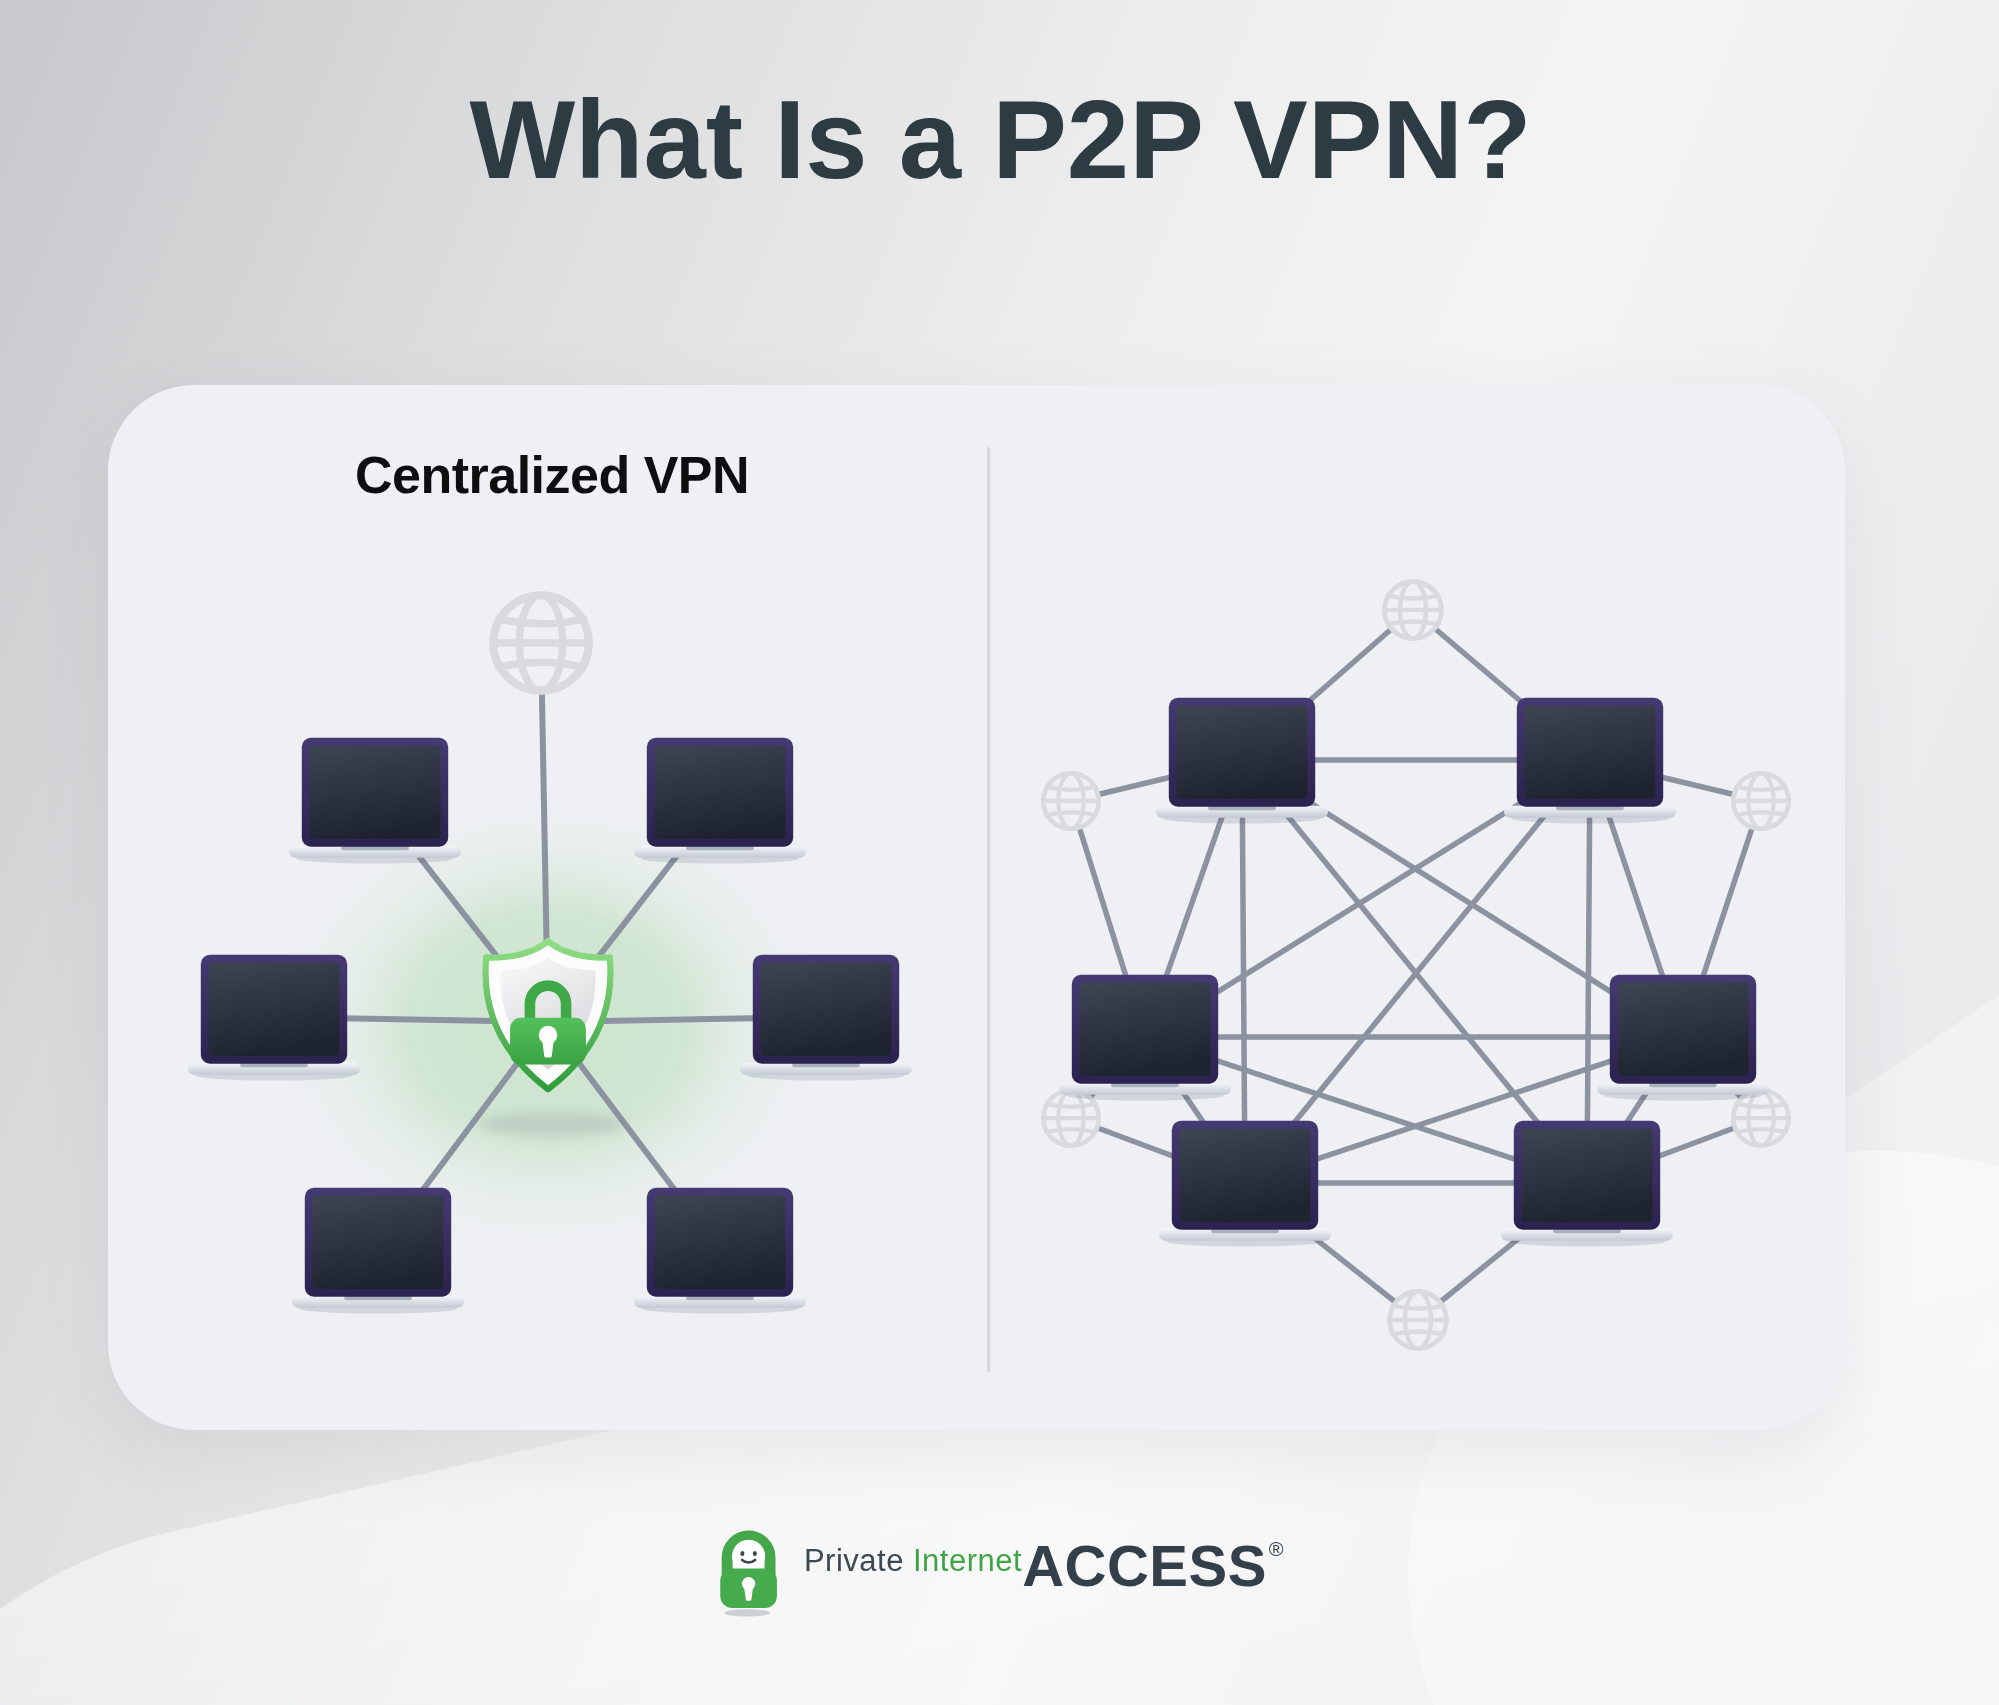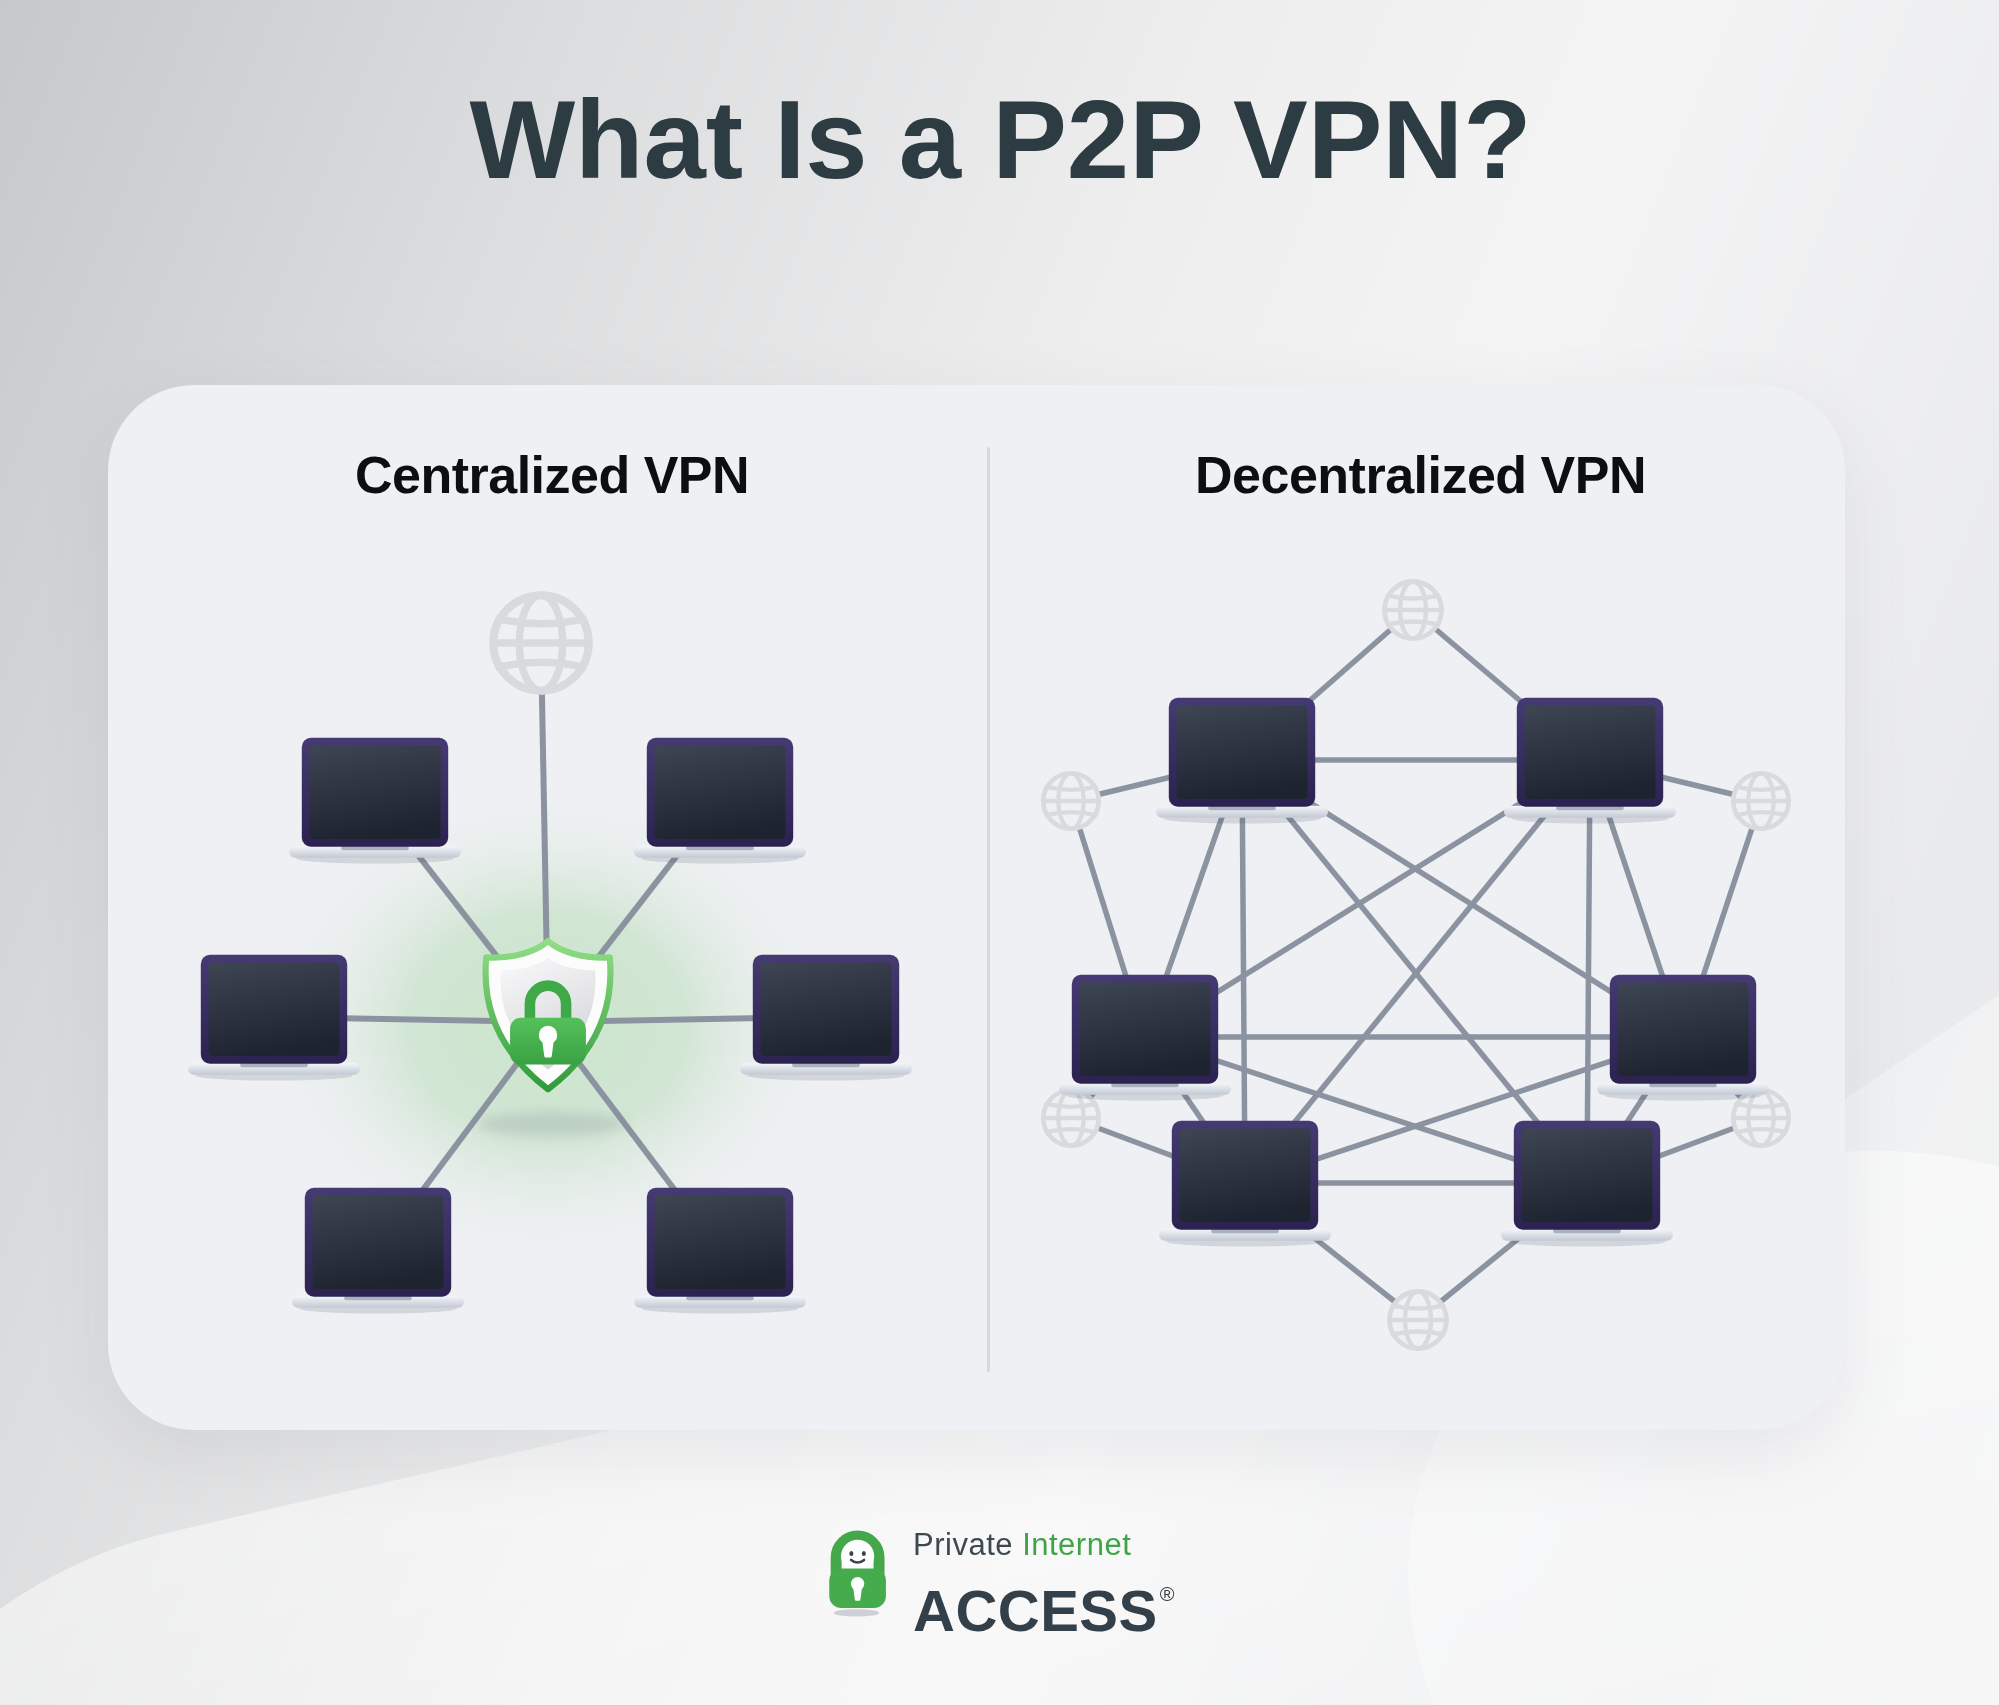--- a/index.html
+++ b/index.html
@@ -39,40 +39,39 @@
     position:absolute;left:879px;top:62px;width:3px;height:925px;
     background:#d7d8dc;border-radius:2px;
   }
   .net-svg{position:absolute;top:0;display:block;}
   .net-svg.left{left:0;}
   .net-svg.right{left:880px;}
   .brand{
     position:absolute;z-index:3;left:0;top:1518px;width:100%;
     display:flex;justify-content:center;align-items:flex-start;gap:21px;
   }
-  .brand-text{display:flex;flex-direction:column;}
+  .brand-text{display:flex;flex-direction:row;align-items:center;}
   .brand-line1{font-size:31px;font-weight:400;color:#3d4951;margin-top:9px;letter-spacing:0.5px;}
   .brand-line1 .green{color:#3fa447;}
   .brand-line2{font-size:58px;font-weight:700;color:#333f49;letter-spacing:0.5px;line-height:1.0;margin-top:19px;}
   .brand-line2 sup{font-size:20px;font-weight:400;vertical-align:30px;margin-left:2px;}
   .defs-svg{position:absolute;width:0;height:0;}
 </style>
 </head>
 <body>
 
 <div class="stage">
 
   <div class="swoosh swoosh-1"></div>
   <div class="swoosh swoosh-2"></div>
 
   <h1 class="page-title">What Is a P2P VPN?</h1>
 
   <div class="card">
     <h2 class="panel-heading left">Centralized VPN</h2>
-    <h2 class="panel-heading right">Decentralized VPN</h2>
     <div class="divider"></div>
     <svg class="net-svg left" width="880" height="1045" viewBox="0 0 880 1045">
         <ellipse cx="440" cy="640" rx="272" ry="226" fill="url(#gGlow)"></ellipse>
         <line x1="440" y1="637" x2="433" y2="258" stroke="#8b92a0" stroke-width="6"></line>
         <line x1="440" y1="637" x2="267" y2="415" stroke="#8b92a0" stroke-width="6"></line>
         <line x1="440" y1="637" x2="612" y2="415" stroke="#8b92a0" stroke-width="6"></line>
         <line x1="440" y1="637" x2="166" y2="632" stroke="#8b92a0" stroke-width="6"></line>
         <line x1="440" y1="637" x2="718" y2="632" stroke="#8b92a0" stroke-width="6"></line>
         <line x1="440" y1="637" x2="270" y2="865" stroke="#8b92a0" stroke-width="6"></line>
         <line x1="440" y1="637" x2="612" y2="865" stroke="#8b92a0" stroke-width="6"></line>

